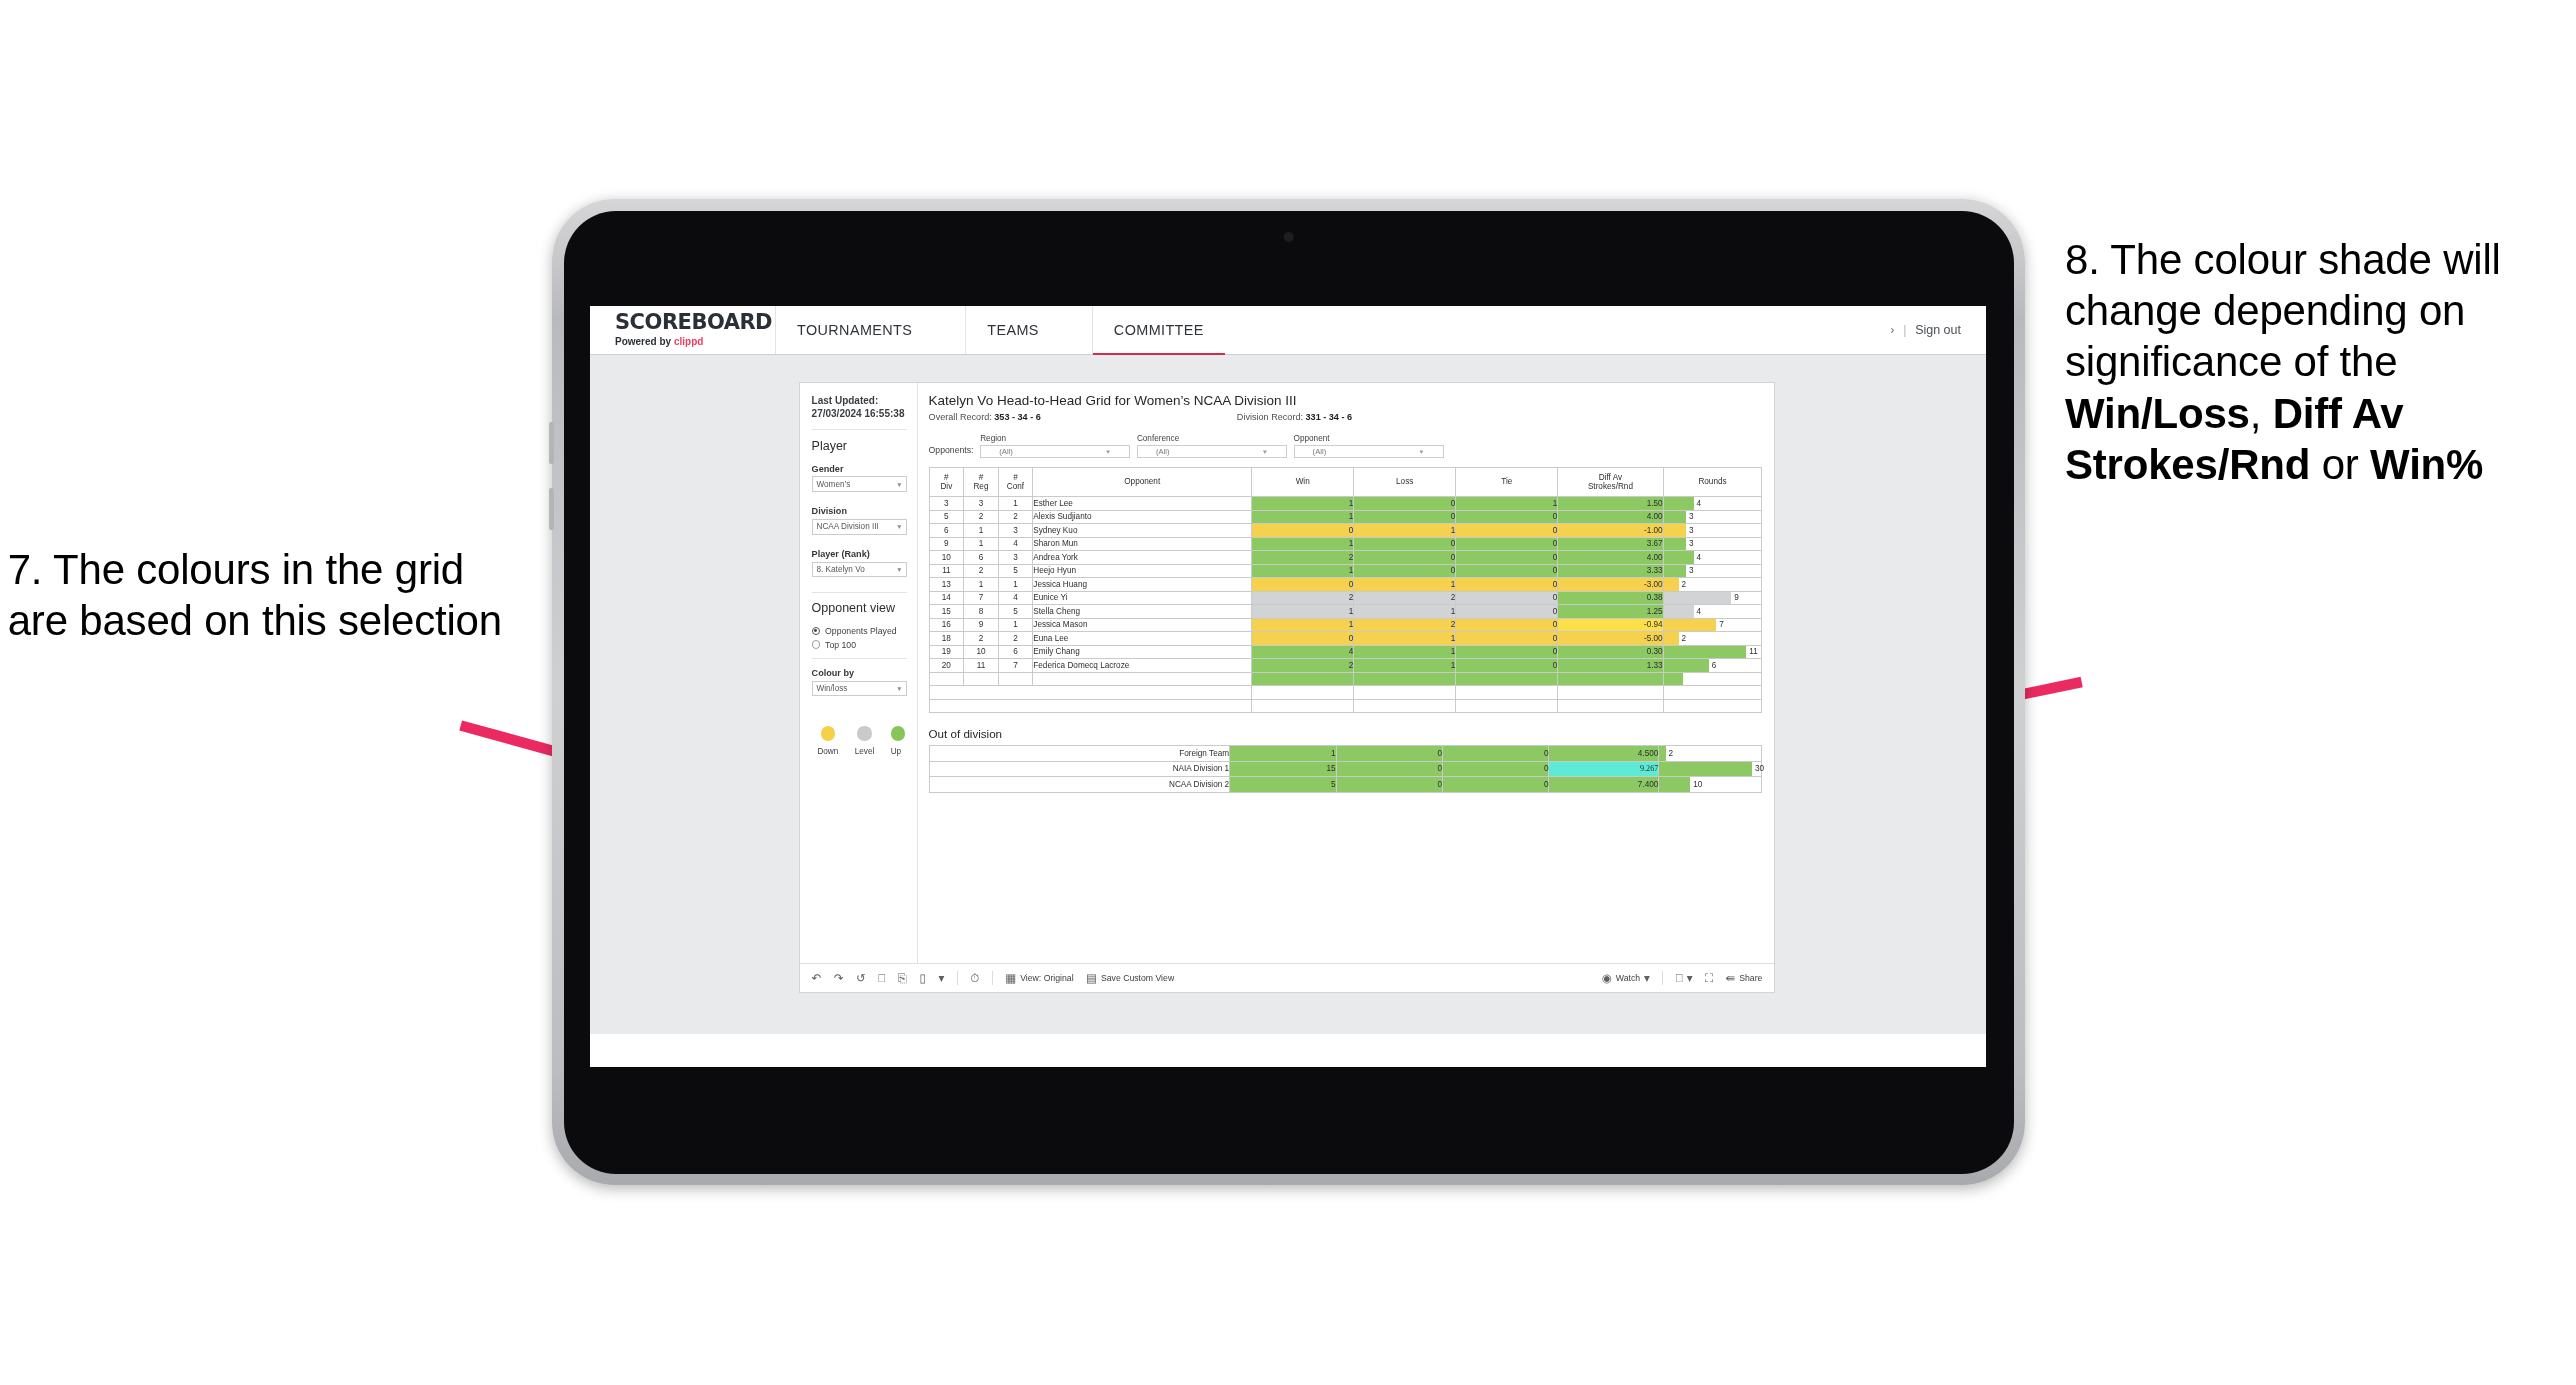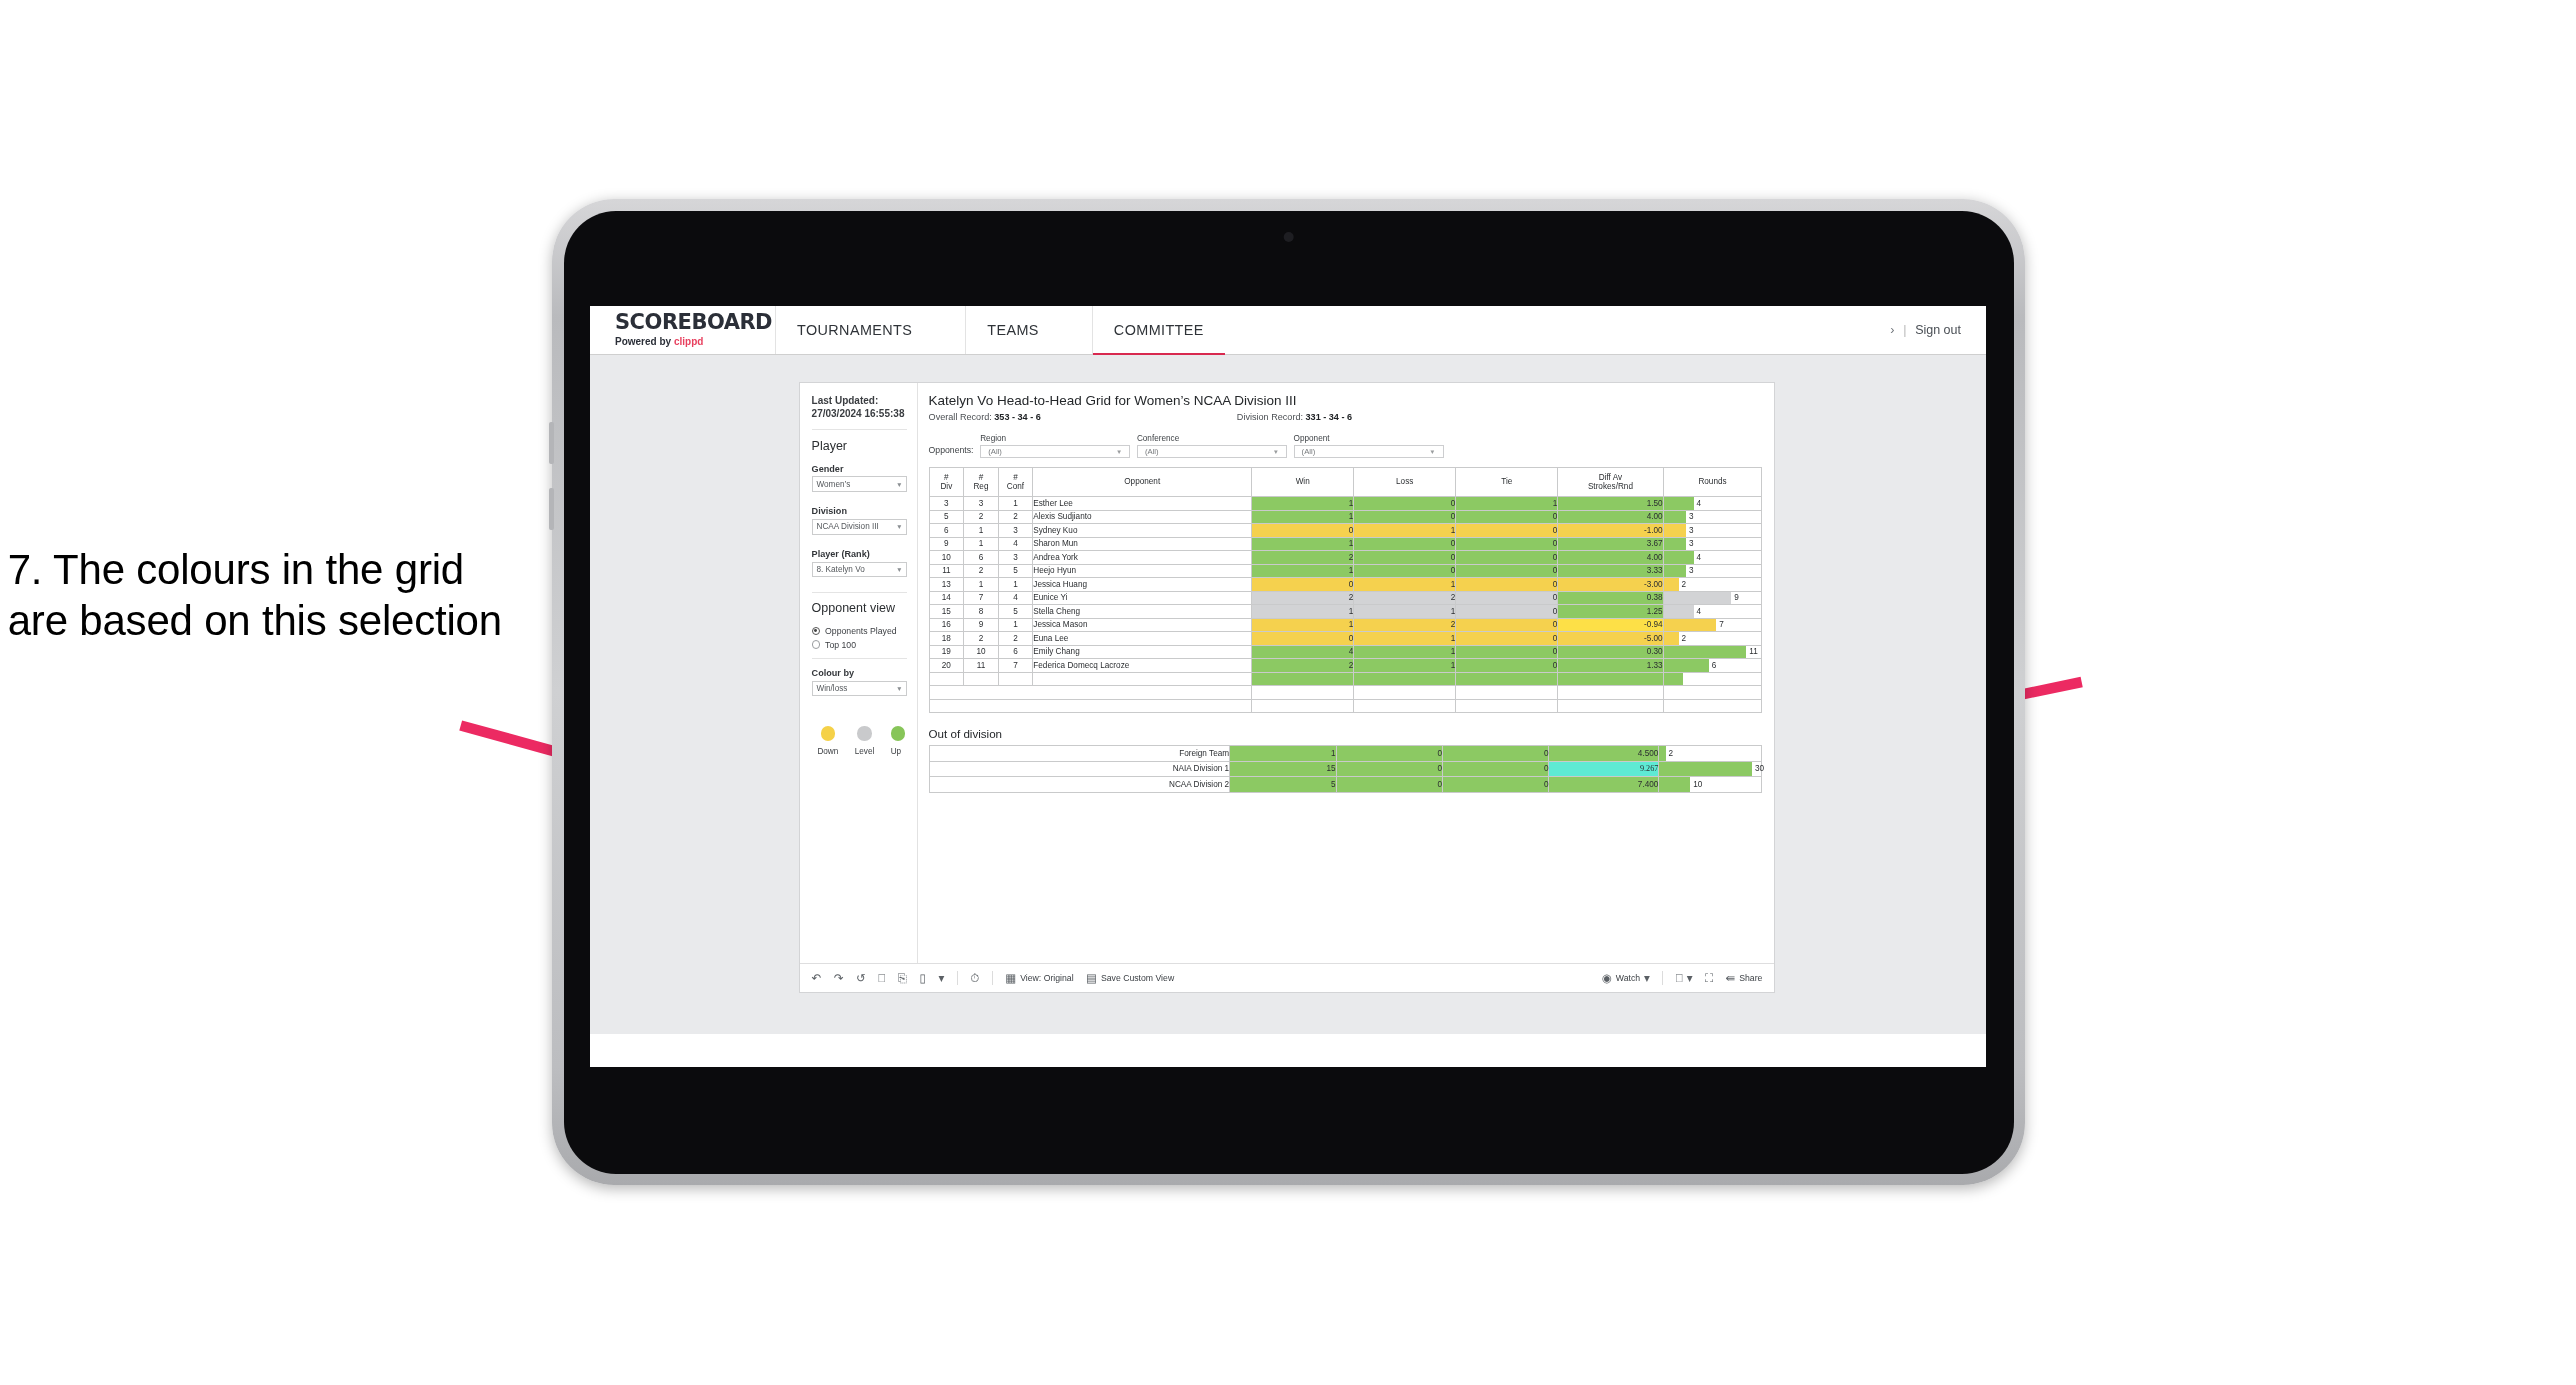--- a/index.html
+++ b/index.html
@@ -136,21 +136,21 @@
   .rec-row { display: flex; font-size: 9.1px; color: #4b4f53; margin-bottom: 11.6px; }
   .rec-row b { color: #202326; }
   .rec-2 { margin-left: 196px; }
 
   .filters { display: flex; align-items: flex-end; gap: 6.7px; margin-bottom: 8.7px; }
   .filters .lbl0 { font-size: 8.7px; color: #3e4246; padding-bottom: 2.9px; }
   .fgrp { }
   .fgrp .cap { font-size: 8.2px; color: #3e4246; margin-bottom: 1.9px; }
   .fsel {
     height: 13.5px; width: 150px; border: 1px solid #cdced0; background: #fff;
-    display: flex; align-items: center; padding: 0 7px; font-size: 7.7px; color: #76797c;
+    display: flex; align-items: center; padding: 0 18px; font-size: 7.7px; color: #76797c;
     cursor: pointer;
   }
   .fsel .car { margin-left: auto; font-size: 6.3px; color: #9a9d9f; }
 
   
   table.grid { border-collapse: collapse; width: 100%; table-layout: fixed; font-size: 8.2px; }
   table.grid th, table.grid td { border: 1px solid #c9cacb; padding: 0; height: 13.5px; }
   table.grid thead th {
     background: #fff; color: #2b2e31; font-weight: 400; font-size: 8.2px;
     height: 29px; line-height: 1.15; vertical-align: middle; text-align: center;
@@ -196,20 +196,23 @@
 
   <svg class="arrow" style="left:453px; top:708px;" width="404" height="135" viewBox="0 0 420 140">
     <defs>
       <marker id="ah1" markerWidth="7" markerHeight="7" refX="5.6" refY="3.5" orient="auto">
         <path d="M0,0 L7,3.5 L0,7 z" fill="#ec2a62"></path>
       </marker>
     </defs>
     <line x1="8" y1="18" x2="370" y2="118" stroke="#ec2a62" stroke-width="11" stroke-linecap="butt" marker-end="url(#ah1)"></line>
   </svg>
 
+  <div class="annot" id="annot-right">
+    <span>8. The colour shade will change depending on significance of the </span><b>Win/Loss</b><span>, </span><b>Diff Av Strokes/Rnd</b><span> or </span><b>Win%</b>
+  </div>
 
   <svg class="arrow" style="left:1637px; top:674px;" width="462" height="116" viewBox="0 0 480 120">
     <defs>
       <marker id="ah2" markerWidth="7" markerHeight="7" refX="5.6" refY="3.5" orient="auto">
         <path d="M0,0 L7,3.5 L0,7 z" fill="#ec2a62"></path>
       </marker>
     </defs>
     <line x1="462" y1="8" x2="62" y2="92" stroke="#ec2a62" stroke-width="11" stroke-linecap="butt" marker-end="url(#ah2)"></line>
   </svg>
 

